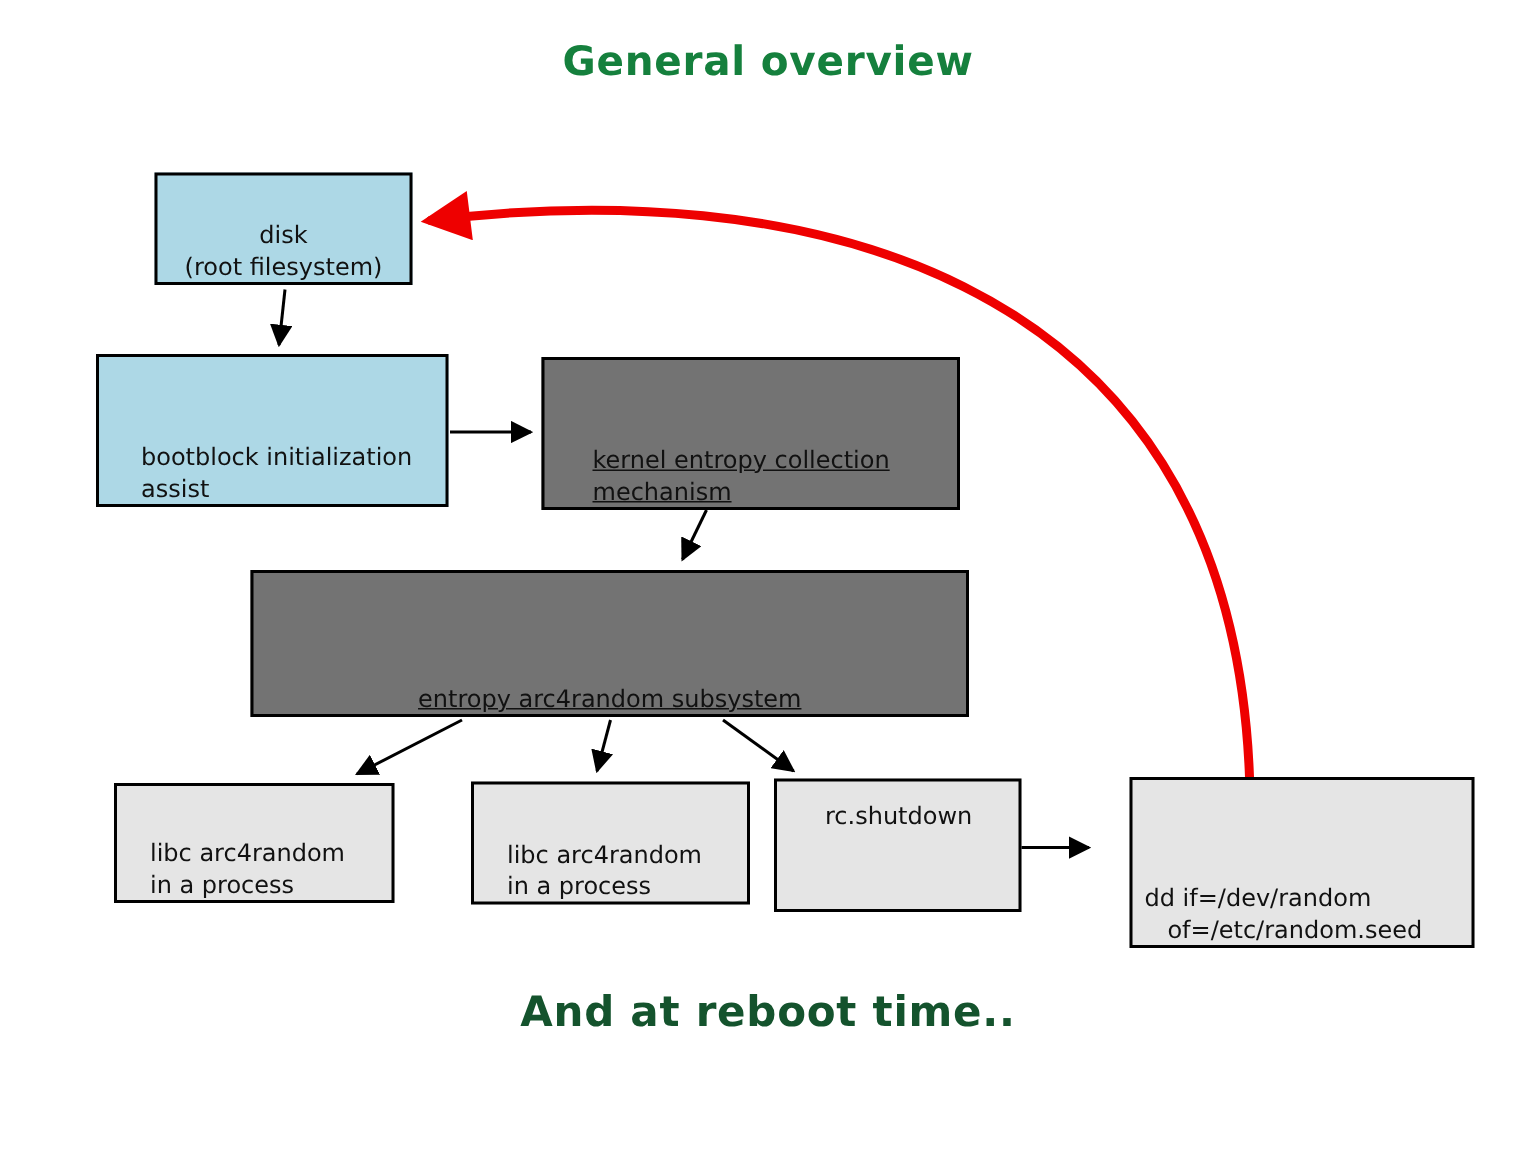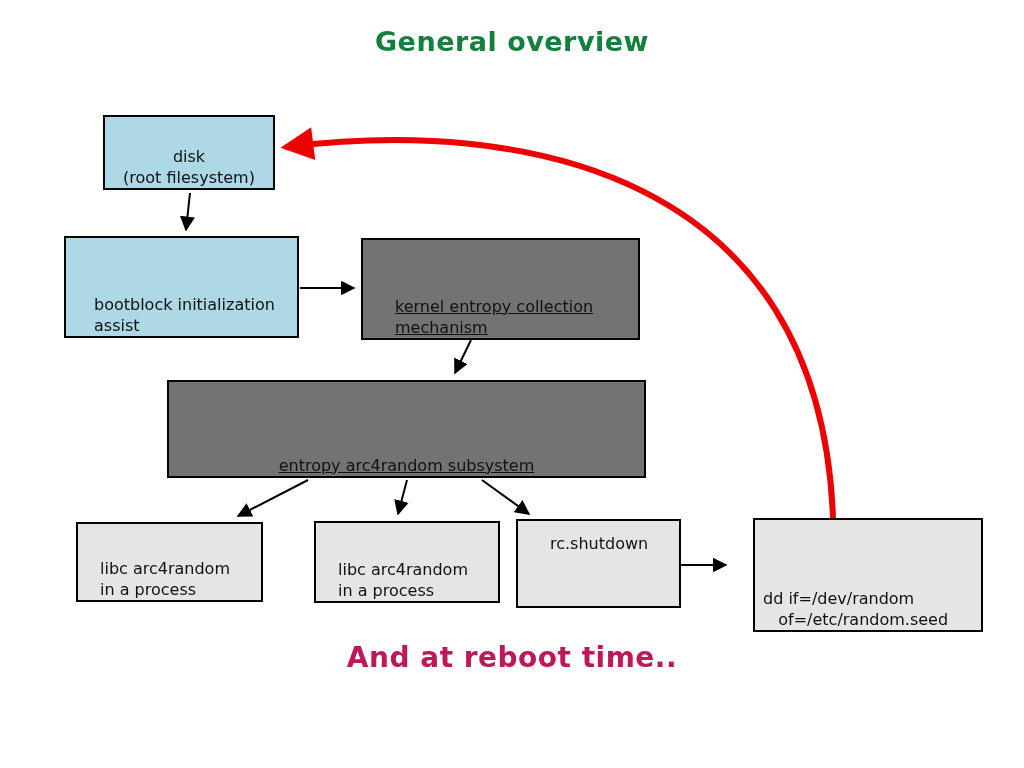--- a/index.html
+++ b/index.html
@@ -22,26 +22,26 @@
     width: 1024px;
     text-align: center;
     font-size: 27px;
     font-weight: bold;
     color: #15803d;
     letter-spacing: 0.5px;
   }
   .footer {
     position: absolute;
     left: 0;
-    top: 641px;
+    top: 658px;
     width: 1024px;
     text-align: center;
     font-size: 28px;
     font-weight: bold;
-    color: #be185d;
+    color: #14532d;
     letter-spacing: 0.5px;
   }
   .arrows {
     position: absolute;
     left: 0;
     top: 0;
   }
   .node {
     position: absolute;
     border: 2px solid #000000;

